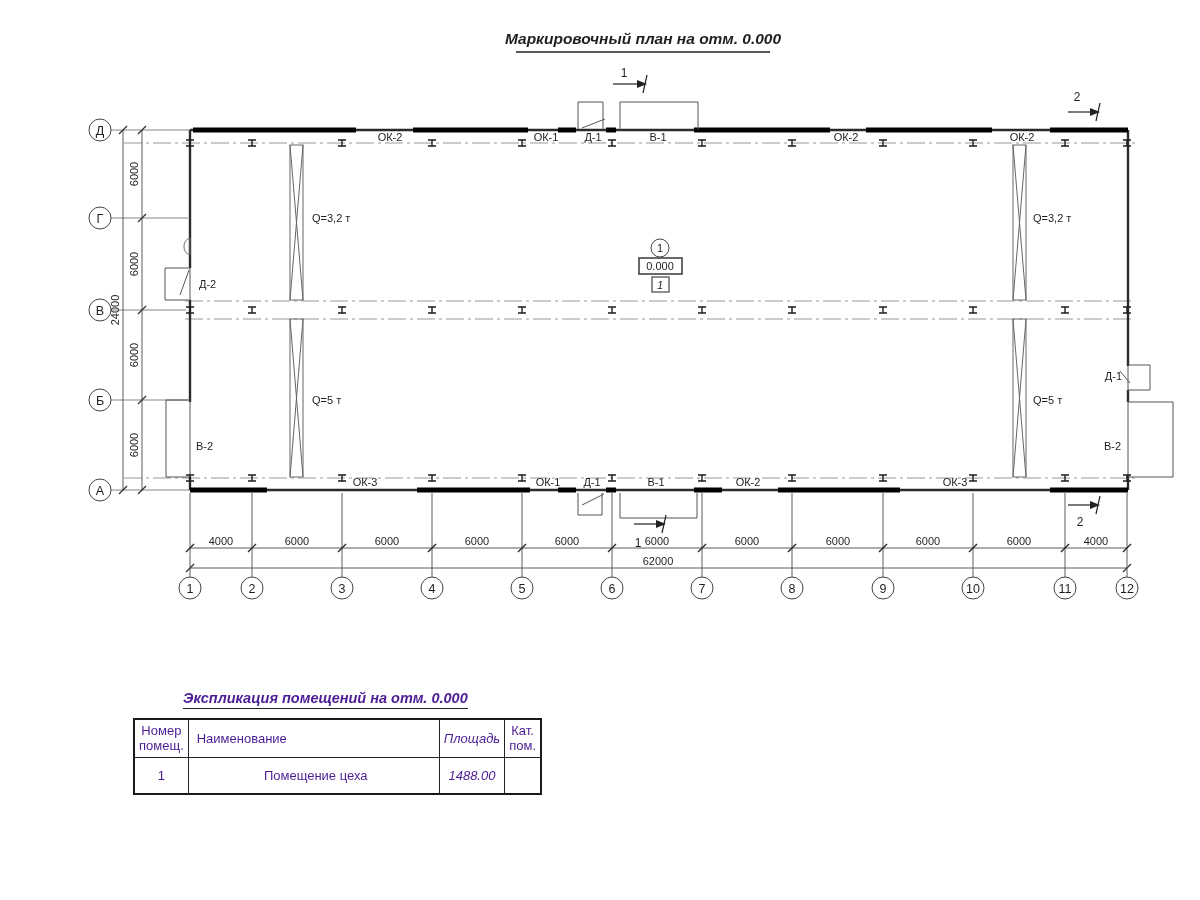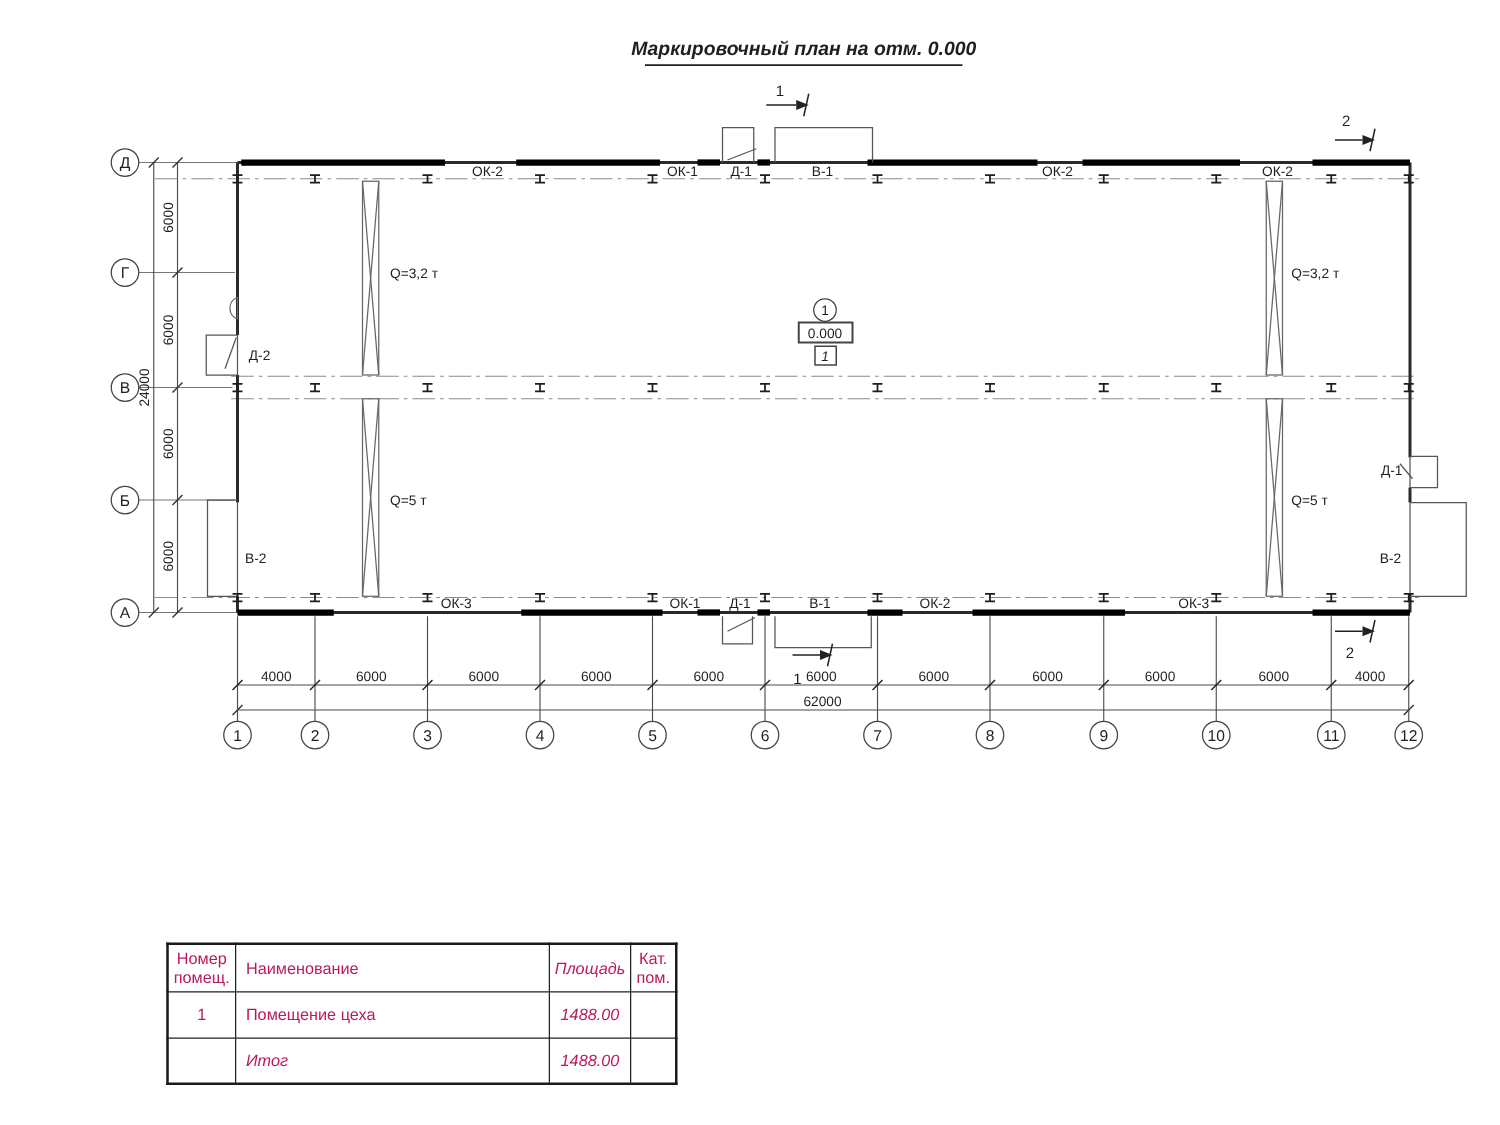--- a/index.html
+++ b/index.html
@@ -1,17 +1,17 @@
 <!DOCTYPE html>
 <html><head>
 <meta charset="utf-8">
 <style>
   html,body{margin:0;padding:0;background:#fff;}
   #page{position:relative;width:1200px;height:900px;background:#ffffff;overflow:hidden;
-        font-family:"Liberation Sans",sans-serif;color:#be185d;}
+        font-family:"Liberation Sans",sans-serif;color:#4c1d95;}
   svg text{font-family:"Liberation Sans",sans-serif;fill:#1f1f1f;}
   .t11{font-size:11px;}
   .t12{font-size:12px;}
   .bubble-txt{font-size:12.5px;}
   .plan-title{font-size:15.5px;font-weight:bold;font-style:italic;}
   .thin{stroke:#555;stroke-width:1;fill:none;}
   .thin2{stroke:#777;stroke-width:0.9;fill:none;}
   .wall{stroke:#2a2a2a;stroke-width:2.4;fill:none;}
   .win{stroke:#000;stroke-width:5;fill:none;}
   .axisdash{stroke:#8c8c8c;stroke-width:0.9;fill:none;stroke-dasharray:18 4 3 4;}
@@ -20,26 +20,26 @@
   .bubble{stroke:#444;stroke-width:1;fill:#fff;}
   #columns path{stroke:#1d1d1d;stroke-width:1.4;fill:none;}
   #gen-dims line{stroke:#4a4a4a;stroke-width:0.9;}
   #gen-dims line.sl{stroke:#222;stroke-width:1.2;}
   .crane{stroke:#666;stroke-width:1;fill:none;}
   .arrowline{stroke:#222;stroke-width:1.2;fill:none;}
   .arrowhead{fill:#222;stroke:none;}
   
   .sched-title{position:absolute;left:183px;top:690px;font-size:14.5px;font-weight:bold;
                font-style:italic;border-bottom:1.4px solid #222;padding-bottom:2px;}
-  table.sched{position:absolute;left:133px;top:718px;border-collapse:collapse;font-size:13px;margin-top:36px;}
+  table.sched{position:absolute;left:133px;top:718px;border-collapse:collapse;font-size:13px;}
   table.sched td,table.sched th{border:1px solid #222;padding:2px 4px;font-weight:normal;
                vertical-align:middle;text-align:center;background:#fff;}
   table.sched{border:2px solid #1a1a1a;}
   table.sched .c-num{width:44px;}
-  table.sched .c-name{width:238px;text-align:left;padding-left:8px;}
+  table.sched .c-name{width:238px;text-align:center;padding-left:8px;}
   table.sched .c-area{width:52px;font-style:italic;}
   table.sched .c-cat{width:26px;}
   table.sched tr{height:37px;}
   table.sched tr.hdr{height:38px;}
   table.sched tr.hdr td{text-align:center;}
   .italic{font-style:italic;}
 </style>
 </head>
 <body>
 
@@ -371,37 +371,32 @@
           <text class="bubble-txt" x="100" y="404.5" text-anchor="middle">Б</text>
         </g>
     <g>
           <circle class="bubble" cx="100" cy="490" r="11"></circle>
           <text class="bubble-txt" x="100" y="494.5" text-anchor="middle">А</text>
         </g>
   </g>
 </svg>
 
 
+<div class="sched-title">Экспликация помещений на отм. 0.000</div>
 
 <table class="sched">
   <tbody>
         <tr class="hdr">
     <td class="c-num">Номер помещ.</td>
     <td class="c-name" style="text-align:left">Наименование</td>
     <td class="c-area">Площадь</td>
     <td class="c-cat">Кат. пом.</td>
   </tr>
   <tr>
     <td class="c-num">1</td>
     <td class="c-name">Помещение цеха</td>
     <td class="c-area">1488.00</td>
     <td class="c-cat"></td>
   </tr>
-  <tr>
-    <td class="c-num"></td>
-    <td class="c-name italic">Итог</td>
-    <td class="c-area">1488.00</td>
-    <td class="c-cat"></td>
-  </tr>
 </tbody>
     </table>
 
 </div>
 
 </body></html>

